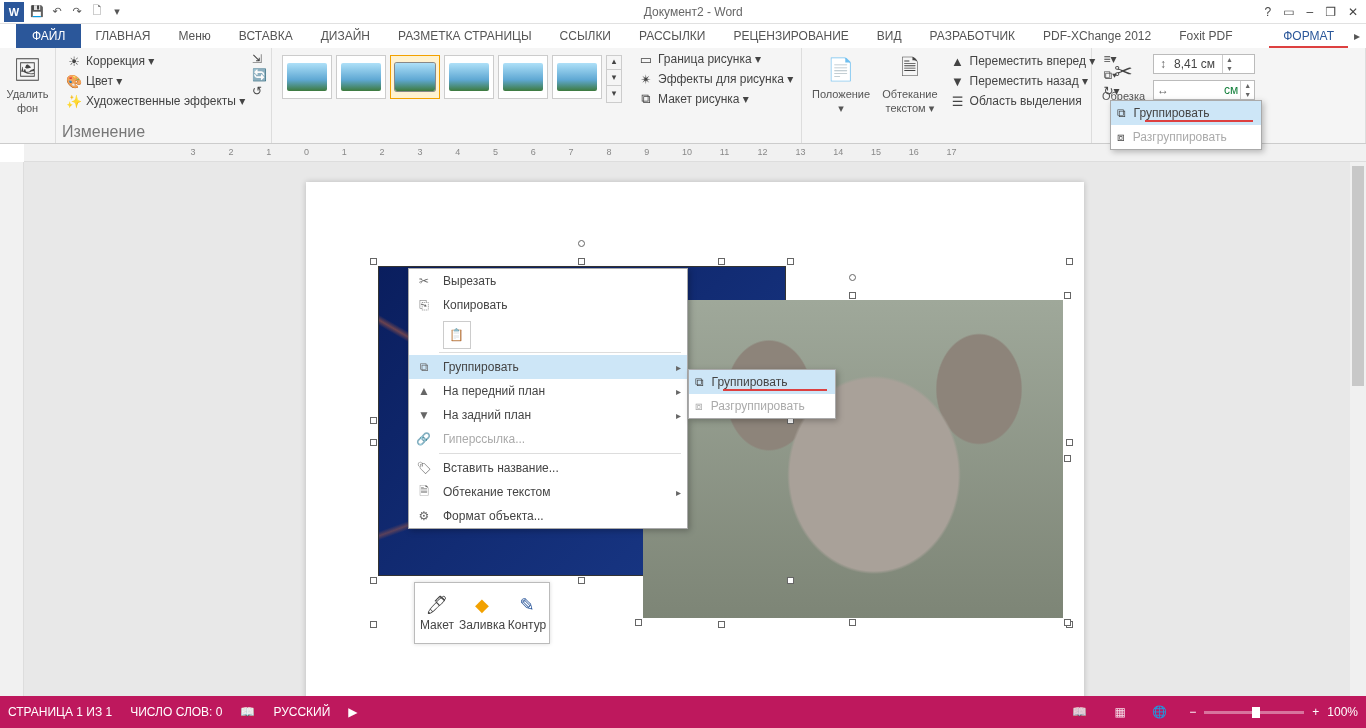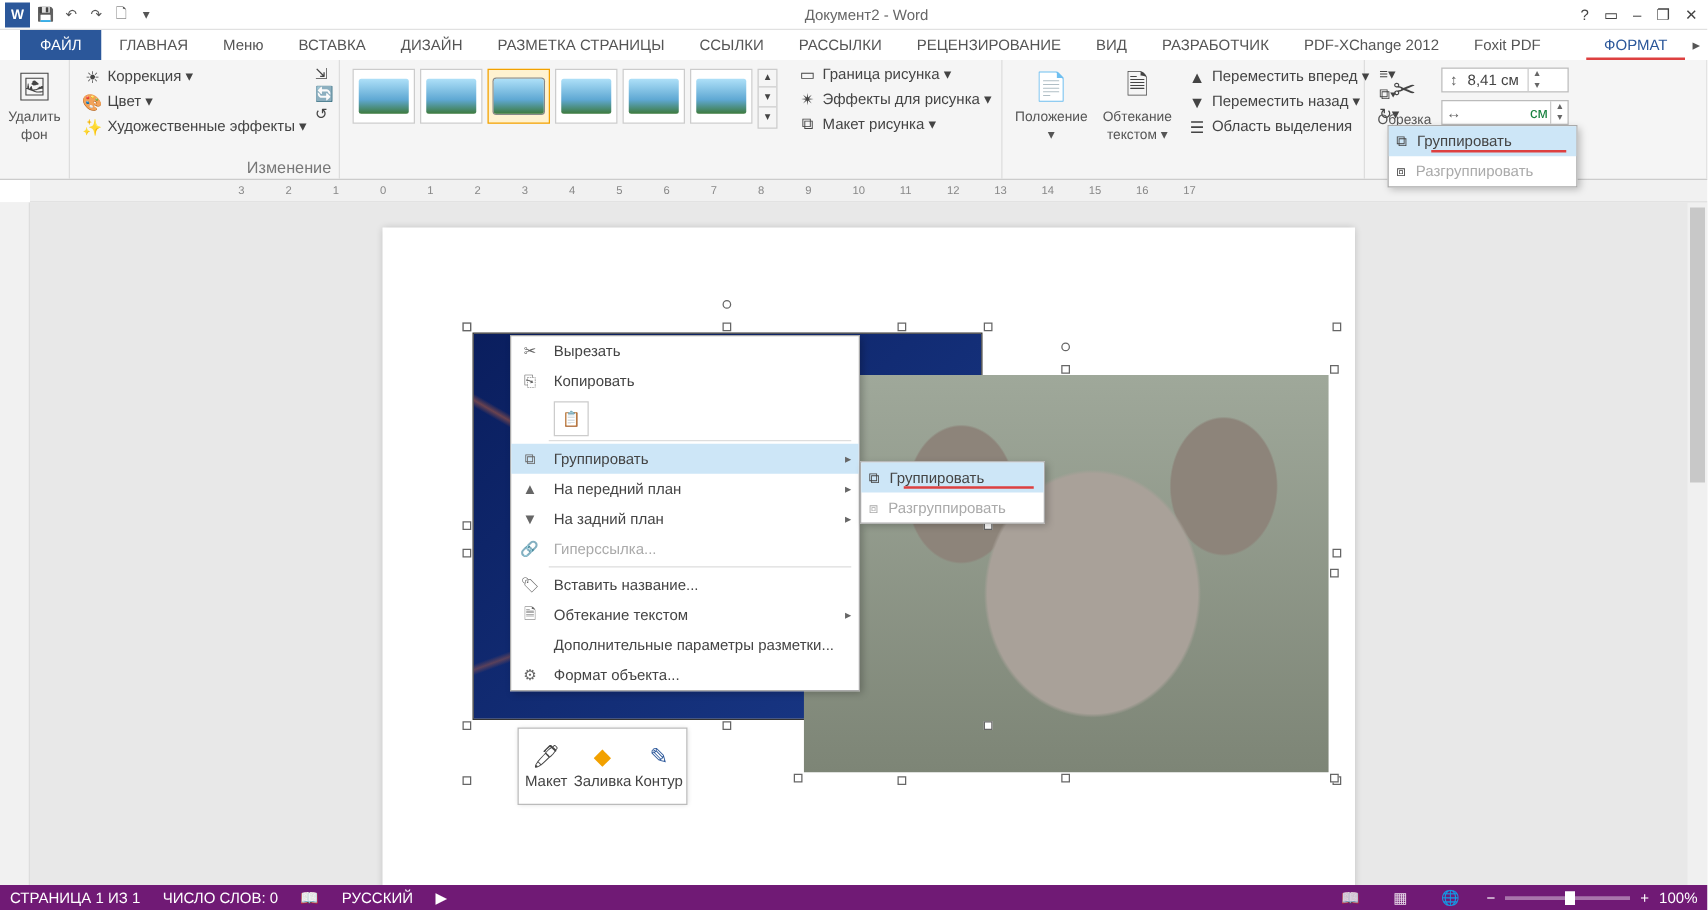--- a/index.html
+++ b/index.html
@@ -10,21 +10,21 @@
 .wlogo{width:20px;height:20px;background:#2b579a;color:#fff;display:flex;align-items:center;justify-content:center;font-weight:bold;font-size:11px;margin-right:2px}
 .title{flex:1;text-align:center;font-size:12px;color:#666}
 .winbtns{display:flex;gap:12px;padding:0 8px;color:#666}
 .winbtns span{cursor:default}
 .tabs{height:24px;background:#fff;display:flex;align-items:flex-end;padding-left:16px}
 .tab{padding:0 14px;height:24px;line-height:24px;color:#555;cursor:default;font-size:12px}
 .tab.file{background:#2b579a;color:#fff;padding:0 16px}
 .tab.active{color:#2b579a;border-bottom:2px solid #dd4040}
 .ribbon{height:96px;background:#f5f5f5;border-bottom:1px solid #ccc;display:flex;position:relative}
 .grp{border-right:1px solid #ddd;padding:2px 6px 0;display:flex;flex-direction:column;position:relative}
-.grp-lbl{text-align:right;font-size:13px;color:#777;padding:2px 0;margin-top:auto}
+.grp-lbl{text-align:left;font-size:16px;color:#777;padding:2px 0;margin-top:auto}
 .vstack{display:flex;flex-direction:column;gap:2px}
 .hstack{display:flex;align-items:center;gap:4px}
 .btn{display:flex;align-items:center;gap:4px;padding:1px 4px;white-space:nowrap;font-size:12px;color:#555}
 .btn .ic{width:16px;height:16px;display:inline-flex;align-items:center;justify-content:center;font-size:13px}
 .bigbtn{display:flex;flex-direction:column;align-items:center;padding:4px 4px 0;gap:2px}
 .bigbtn .bigic{width:32px;height:32px;display:flex;align-items:center;justify-content:center;font-size:22px}
 .bigbtn span{font-size:11px;text-align:center;line-height:12px;color:#555}
 .styles{display:flex;gap:4px;padding:4px}
 .thumb{width:50px;height:44px;border:1px solid #ccc;background:#fff;display:flex;align-items:center;justify-content:center}
 .thumb.sel{border:1px solid #f2a100;background:#fff2d0}
@@ -65,21 +65,21 @@
 .ctxmenu .row.dis .lbl{color:#aaa}
 .ctxmenu .row .arr{color:#666;font-size:10px}
 .ctxmenu .sep{height:1px;background:#ddd;margin:2px 6px 2px 30px}
 .ctxmenu .hdr{background:#eee;height:24px;display:flex;align-items:center;padding-left:34px;color:#444;font-weight:500}
 .iconbox{width:28px;height:28px;border:1px solid #ccc;display:flex;align-items:center;justify-content:center;margin:4px 0 3px 34px}
 .submenu{position:absolute;left:688px;top:369px;width:148px;background:#fff;border:1px solid #aaa;box-shadow:2px 2px 6px rgba(0,0,0,.25);z-index:60}
 .dropdown{position:absolute;right:104px;top:100px;width:152px;background:#fff;border:1px solid #aaa;box-shadow:2px 2px 6px rgba(0,0,0,.25);z-index:70}
 .redline{position:absolute;left:34px;right:8px;bottom:3px;height:2px;background:#dd4040}
 .fmt-toolbar{position:absolute;left:414px;top:582px;width:136px;height:62px;background:#fff;border:1px solid #bbb;box-shadow:0 0 4px rgba(0,0,0,.15);display:flex;z-index:45}
 .fmt-toolbar .fbt{flex:1;display:flex;flex-direction:column;align-items:center;justify-content:center;font-size:11px;color:#555;gap:2px}
-.statusbar{position:absolute;left:0;right:0;bottom:0;height:20px;background:#701a75;color:#fff;display:flex;align-items:center;font-size:11px;padding:0 8px;gap:18px}
+.statusbar{position:absolute;left:0;right:0;bottom:0;height:32px;background:#be185d;color:#fff;display:flex;align-items:center;font-size:11px;padding:0 8px;gap:18px}
 .statusbar .sp{flex:1}
 .statusbar .vbtn{width:22px;text-align:center;opacity:.85}
 .zoom{display:flex;align-items:center;gap:8px}
 .zoom .track{width:100px;height:3px;background:rgba(255,255,255,.4);position:relative}
 .zoom .track::after{content:"";position:absolute;left:48px;top:-4px;width:8px;height:11px;background:#fff}
 .tick{position:absolute;top:3px;font-size:9px;color:#888}
 .scroll-v{position:absolute;right:0;top:0;bottom:0;width:16px;background:#f0f0f0}
 .scroll-v .sthumb{position:absolute;left:2px;right:2px;top:4px;height:220px;background:#c8c8c8}
 </style>
 </head>
@@ -378,24 +378,20 @@
   <div class="row">
       <span class="mic">🏷</span>
       <span class="lbl">Вставить название...</span>
     </div>
   <div class="row">
       <span class="mic">🗎</span>
       <span class="lbl">Обтекание текстом</span>
       <span class="arr">▸</span>
     </div>
   <div class="row">
-      <span class="mic"></span>
-      <span class="lbl">Дополнительные параметры разметки...</span>
-    </div>
-  <div class="row">
       <span class="mic">⚙</span>
       <span class="lbl">Формат объекта...</span>
     </div>
 </div>
 
 <div class="submenu">
   <div class="row hover" style="display:flex;align-items:center;height:24px;padding:0 6px;gap:8px;background:#cde6f7;position:relative">
     <span class="ic">⧉</span>
     <span>Группировать</span>
     <div class="redline"></div>

